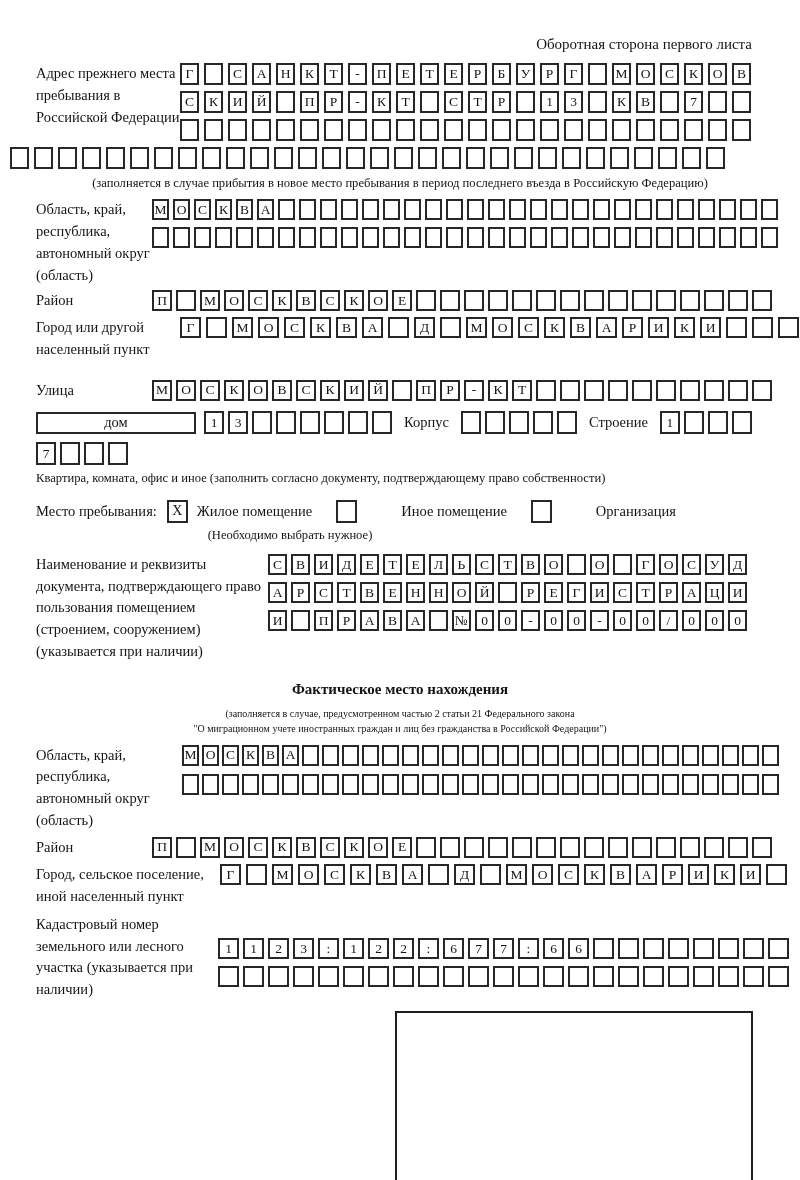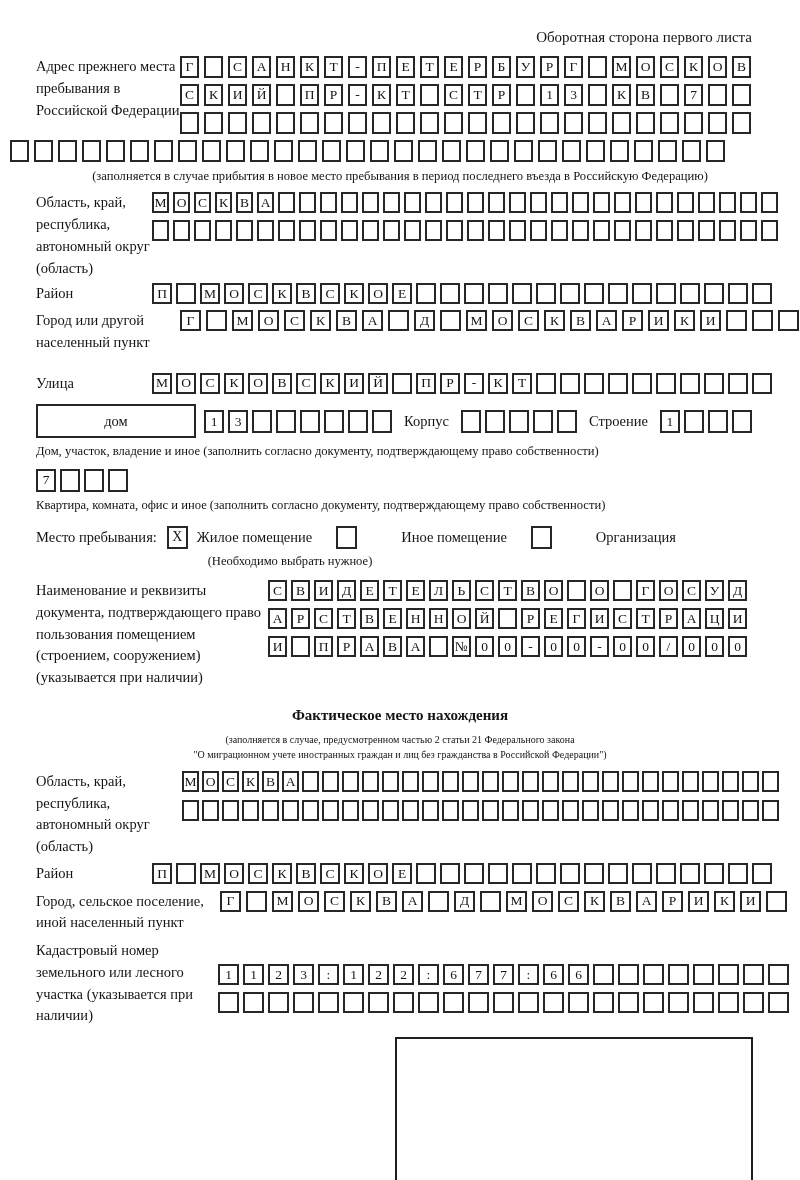--- a/index.html
+++ b/index.html
@@ -3,21 +3,21 @@
 <meta charset="utf-8">
 <style>
   * { margin:0; padding:0; box-sizing:border-box; }
   html,body { background:#ffffff; }
   body {
     width:800px; height:1180px;
     font-family:"Liberation Serif","DejaVu Serif",serif;
     color:#141414;
     overflow:hidden;
   }
-  .page { width:800px; height:1180px; padding:15px 10px; position:relative; }
+  .page { width:800px; height:1180px; padding:22px 10px; position:relative; }
 
   .top-note { text-align:right; padding-right:38px; margin-top:14px; font-size:15px; }
 
   .field { display:flex; align-items:flex-start; }
   .flabel { font-size:14.5px; line-height:1.5; padding-left:26px; }
   .rows { display:flex; flex-direction:column; }
 
   .cellrow { display:flex; align-items:flex-start; }
   .cell {
     flex:none; height:21px;
@@ -53,21 +53,21 @@
   .f-region2 .rows { gap:7px; }
   .f-district2 { margin-top:4px; }
   .f-district2 .flabel { flex:0 0 142px; }
   .f-city2 { margin-top:5px; }
   .f-city2 .flabel { flex:0 0 170px; }
   .f-street2 { margin-top:19px; }
   .f-street2 .flabel { flex:0 0 142px; }
 
   .house-row { display:flex; align-items:center; margin-top:10px; padding-left:26px; gap:8px; }
   .widebox {
-    border:2px solid #272727; height:34px;
+    border:2px solid #272727; height:22px;
     display:flex; align-items:center; justify-content:center;
     font-size:14.5px; background:#fff;
   }
   .wb-dom { width:160px; }
   .wb-kv  { width:196px; }
   .inline-lbl { font-size:14.5px; padding:0 4px; }
   .apt-row { display:flex; align-items:center; margin-top:8px; padding-left:26px; gap:8px; }
 
   .stay-row { display:flex; align-items:center; margin-top:12px; padding-left:26px; gap:10px; font-size:14.5px; }
   .cbox {
@@ -414,21 +414,20 @@
         <span class="cell"></span>
       </div>
     <span class="inline-lbl">Строение</span>
     <div class="cellrow ch">
         <span class="cell">1</span>
         <span class="cell"></span>
         <span class="cell"></span>
         <span class="cell"></span>
       </div>
   </div>
-  <div class="caption cap-left">Дом, участок, владение и иное (заполнить согласно документу, подтверждающему право собственности)</div>
 
   <div class="apt-row">
     <div class="cellrow ch">
         <span class="cell">7</span>
         <span class="cell"></span>
         <span class="cell"></span>
         <span class="cell"></span>
       </div>
   </div>
   <div class="caption cap-left">Квартира, комната, офис и иное (заполнить согласно документу, подтверждающему право собственности)</div>

